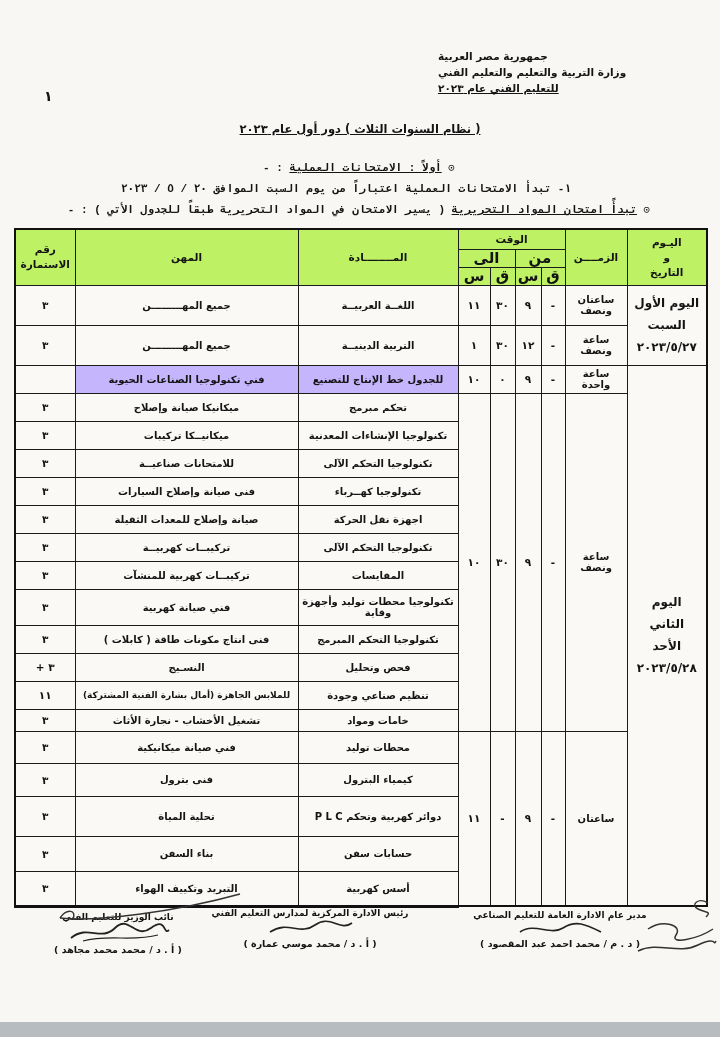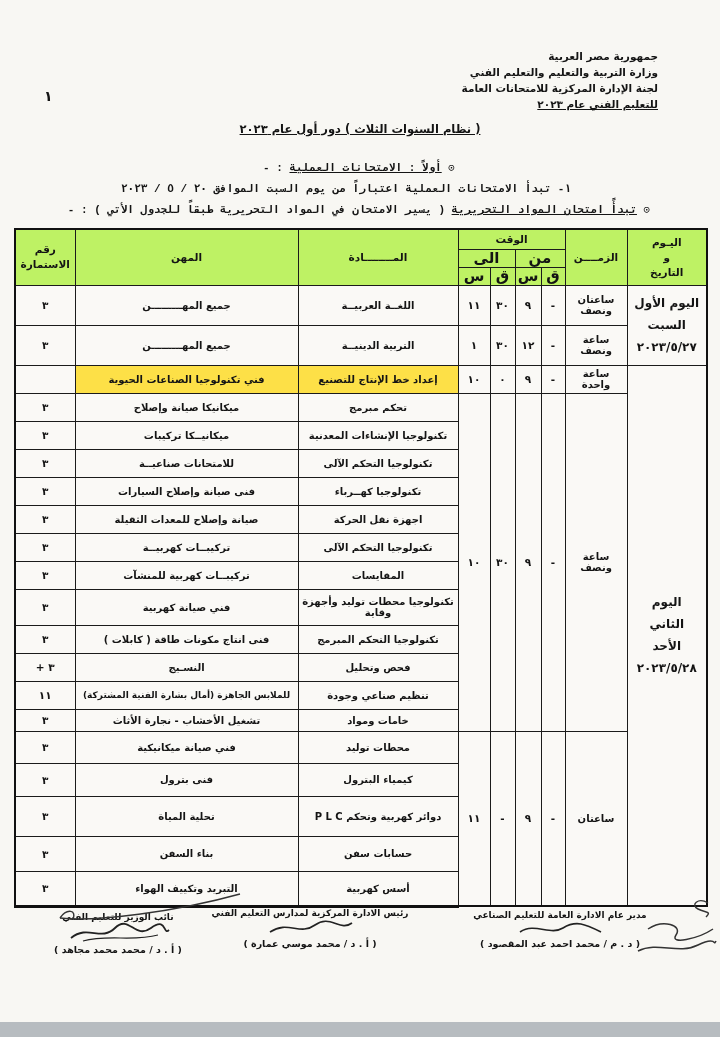--- a/index.html
+++ b/index.html
@@ -9,21 +9,21 @@
     background:#f8f7f3;
     font-family:"DejaVu Sans", sans-serif;
     color:#141414;
     position:relative;
     overflow:hidden;
   }
   .abs { position:absolute; }
   .page-number { left:44px; top:88px; font-size:14px; font-weight:bold; }
   .letterhead {
     top:48px; right:62px; width:220px;
-    direction:rtl; text-align:right;
+    direction:rtl; text-align:left;
     font-size:10.5px; font-weight:bold; line-height:16px;
   }
   .letterhead .lh-line { display:block; }
   .letterhead .lh-underline { text-decoration:underline; }
   .title-block {
     top:120px; left:14px; right:14px;
     direction:rtl; text-align:center;
     font-weight:bold; font-size:11.5px; line-height:19px;
   }
   .u { text-decoration:underline; }
@@ -48,21 +48,21 @@
     padding:1px 2px;
     overflow:hidden;
   }
   table.schedule { border:2px solid #111; }
   table.schedule tr.tbl-bottom td { border-bottom:3px solid #111; }
   th { background:#bef264; font-weight:bold; }
   th.small { font-size:15px; line-height:10px; }
   .multiline { white-space:pre-line; line-height:15px; }
   td.day-cell { font-size:12px; white-space:pre-line; line-height:22px; }
   td.day2-cell { vertical-align:bottom; padding-bottom:34px; }
-  td.shaded { background:#fde047;margin-left:48px; }
+  td.shaded { background:#c4b5fd;margin-left:48px; }
   td.boxed { border:2px solid #111; }
   td.subject { font-size:10px; }
   td.prof { font-size:10px; }
   td.tiny { font-size:10px; }
   .sig-block { text-align:center; direction:rtl; font-weight:bold; }
   .sig-title { font-size:9px; white-space:nowrap; }
   .sig-name { font-size:9.5px; white-space:nowrap; }
   .sig-scribble { display:block; margin:0 auto; }
   .bottom-strip {
     position:absolute; left:0; right:0; bottom:0; height:15px;
@@ -71,21 +71,20 @@
   .edge-scribble { position:absolute; }
 </style>
 </head>
 <body>
 
 <div class="abs page-number">١</div>
 
 <div class="abs letterhead">
   <span class="lh-line">جمهورية مصر العربية</span>
   <span class="lh-line">وزارة التربية والتعليم والتعليم الفني</span>
-  <span class="lh-line">لجنة الإدارة المركزية للامتحانات العامة</span>
   <span class="lh-line lh-underline">للتعليم الفني عام ٢٠٢٣</span>
 </div>
 
 <div class="abs title-block">
   <div class="u">( نظام السنوات الثلاث ) دور أول عام ٢٠٢٣</div>
 </div>
 
 <div class="abs notes">
   <div>
     <span class="bullet">⊙</span>
@@ -160,21 +159,21 @@
   <tr style="height:28px">
     <td rowspan="18" class="day-cell day2-cell">اليوم
 الثاني
 الأحد
 ٢٠٢٣/٥/٢٨</td>
     <td class="tiny">ساعة واحدة</td>
     <td>-</td>
     <td>٩</td>
     <td>٠</td>
     <td>١٠</td>
-    <td class="subject shaded boxed">إعداد خط الإنتاج للتصنيع</td>
+    <td class="subject shaded boxed">للجدول خط الإنتاج للتصنيع</td>
     <td class="prof shaded">فني تكنولوجيا الصناعات الحيوية</td>
     <td></td>
   </tr>
 
   <tr style="height:28px">
     <td rowspan="12" class="tiny">ساعة ونصف</td>
     <td rowspan="12">-</td>
     <td rowspan="12">٩</td>
     <td rowspan="12">٣٠</td>
     <td rowspan="12">١٠</td>

